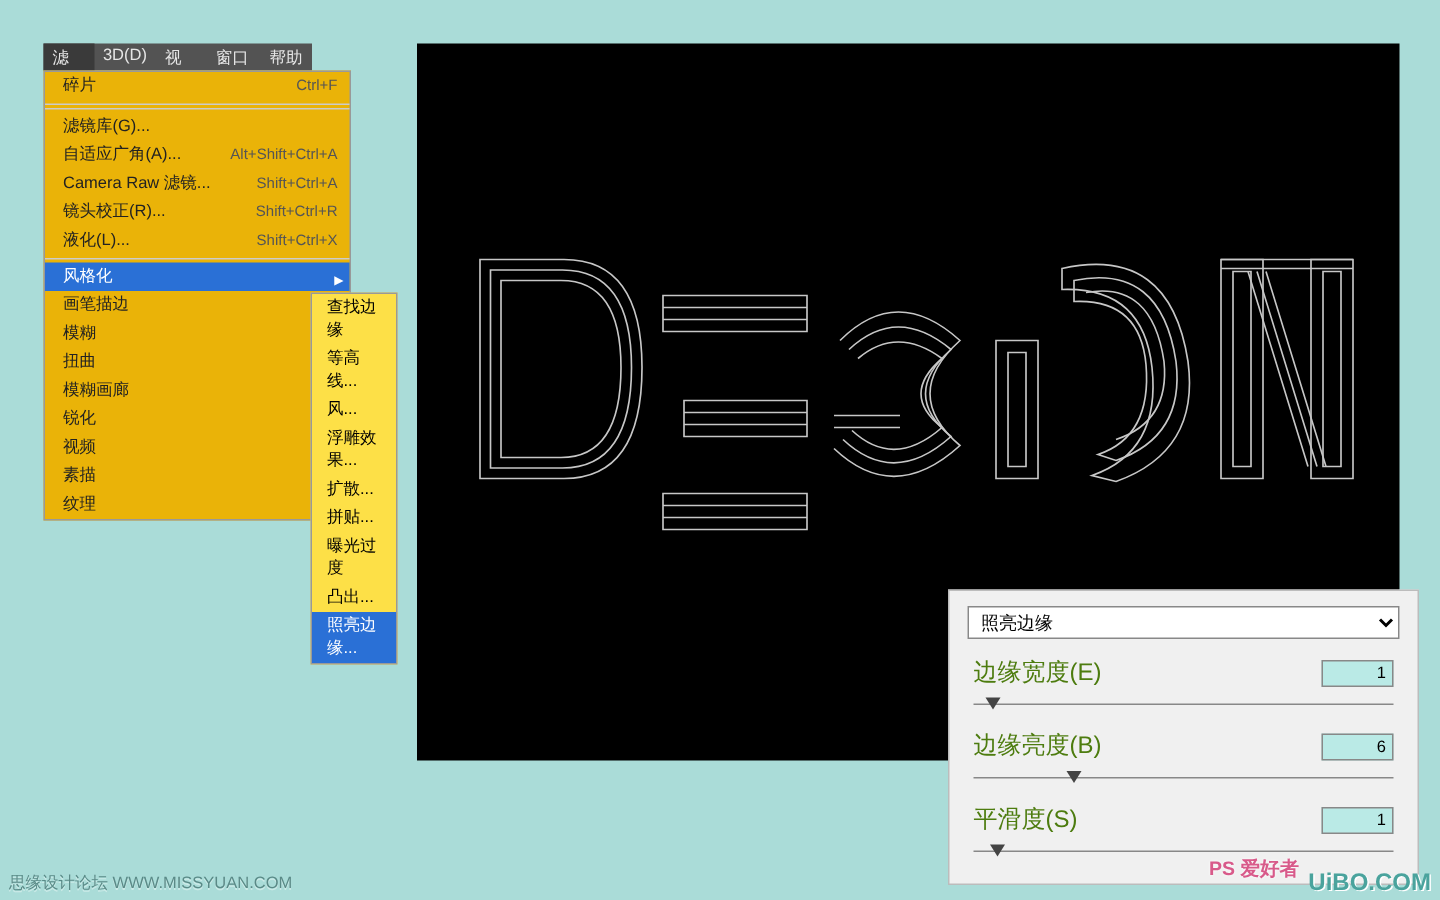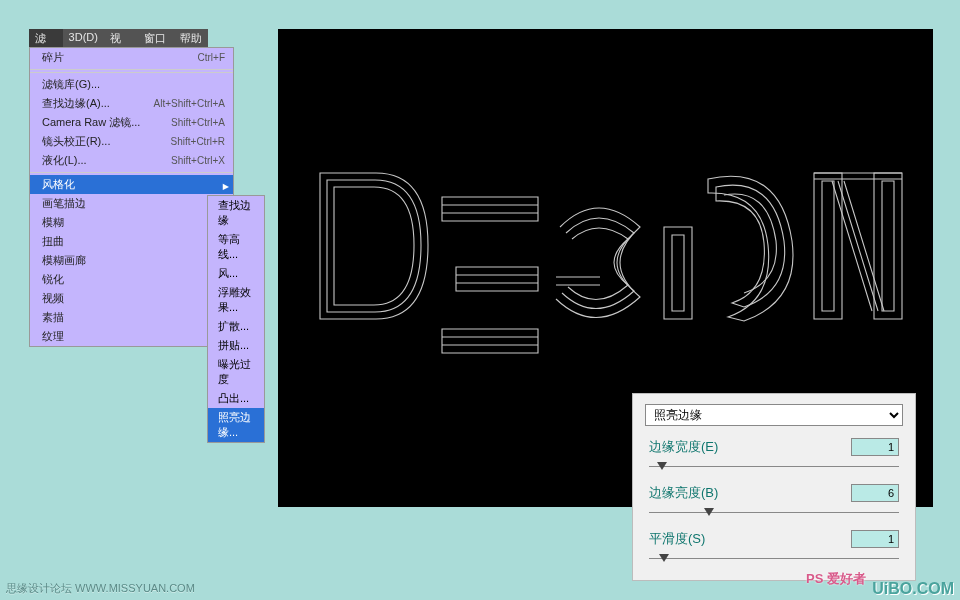--- a/index.html
+++ b/index.html
@@ -30,21 +30,21 @@
   }
   .menubar .mitem {
     padding: 2px 6px;
     cursor: default;
   }
   .menubar .mitem.active { background: #3a3a3a; }
   
   .dropdown {
     position: absolute;
     left: 29px; top: 47px; width: 205px;
-    background: #c4b5fd;
+    background: #eab308;
     border: 1px solid #999;
     font-size: 11px;
     color: #222;
   }
   .dd-row {
     display: flex; justify-content: space-between;
     padding: 2px 8px 2px 12px;
     line-height: 15px;
     cursor: default;
     position: relative;
@@ -52,49 +52,49 @@
   .dd-row.sel { background: #2a70d6; color: #fff; align-items: center; }
   .dd-row .sc { color: #555; font-size: 10px; }
   .dd-sep { height: 1px; background: #ccc; margin: 2px 0; }
   .dd-row.has-sub::after {
     content: "▶"; font-size: 8px; position: absolute; right: 4px; top: 4px;
   }
   
   .submenu {
     position: absolute;
     left: 207px; top: 195px; width: 58px;
-    background: #c4b5fd;
+    background: #fde047;
     border: 1px solid #999;
     font-size: 11px;
   }
   .submenu .dd-row { padding: 2px 6px 2px 10px; }
   
   .panel {
     position: absolute;
     left: 632px; top: 393px;
-    width: 284px;
+    width: 314px;
     background: #f0f0f0;
     border: 1px solid #bcbcbc;
     padding: 10px 12px 6px 12px;
   }
   .panel select.drop {
     width: 100%;
     background: #fff;
     border: 1px solid #888;
     font-size: 12px;
     padding: 2px 4px;
     margin-bottom: 10px;
   }
   .param {
     display: flex;
     justify-content: space-between;
     align-items: center;
     padding: 2px 4px;
   }
-  .param .plabel { font-size: 13px; color: #0f766e; }
+  .param .plabel { font-size: 16px; color: #4d7c0f; }
   .param .pval {
     width: 48px; height: 18px;
     background: #baeae6;
     border: 1px solid #888;
     text-align: right;
     padding: 0 4px;
     font-size: 11px;
   }
   .slider {
     position: relative;
@@ -176,21 +176,21 @@
     <div class="dd-row">
       <span>碎片</span>
       <span class="sc">Ctrl+F</span>
     </div>
     <div class="dd-sep"></div>
     <div class="dd-sep"></div>
     <div class="dd-row">
       <span>滤镜库(G)...</span>
     </div>
     <div class="dd-row">
-      <span>查找边缘(A)...</span>
+      <span>自适应广角(A)...</span>
       <span class="sc">Alt+Shift+Ctrl+A</span>
     </div>
     <div class="dd-row">
       <span>Camera Raw 滤镜...</span>
       <span class="sc">Shift+Ctrl+A</span>
     </div>
     <div class="dd-row">
       <span>镜头校正(R)...</span>
       <span class="sc">Shift+Ctrl+R</span>
     </div>

